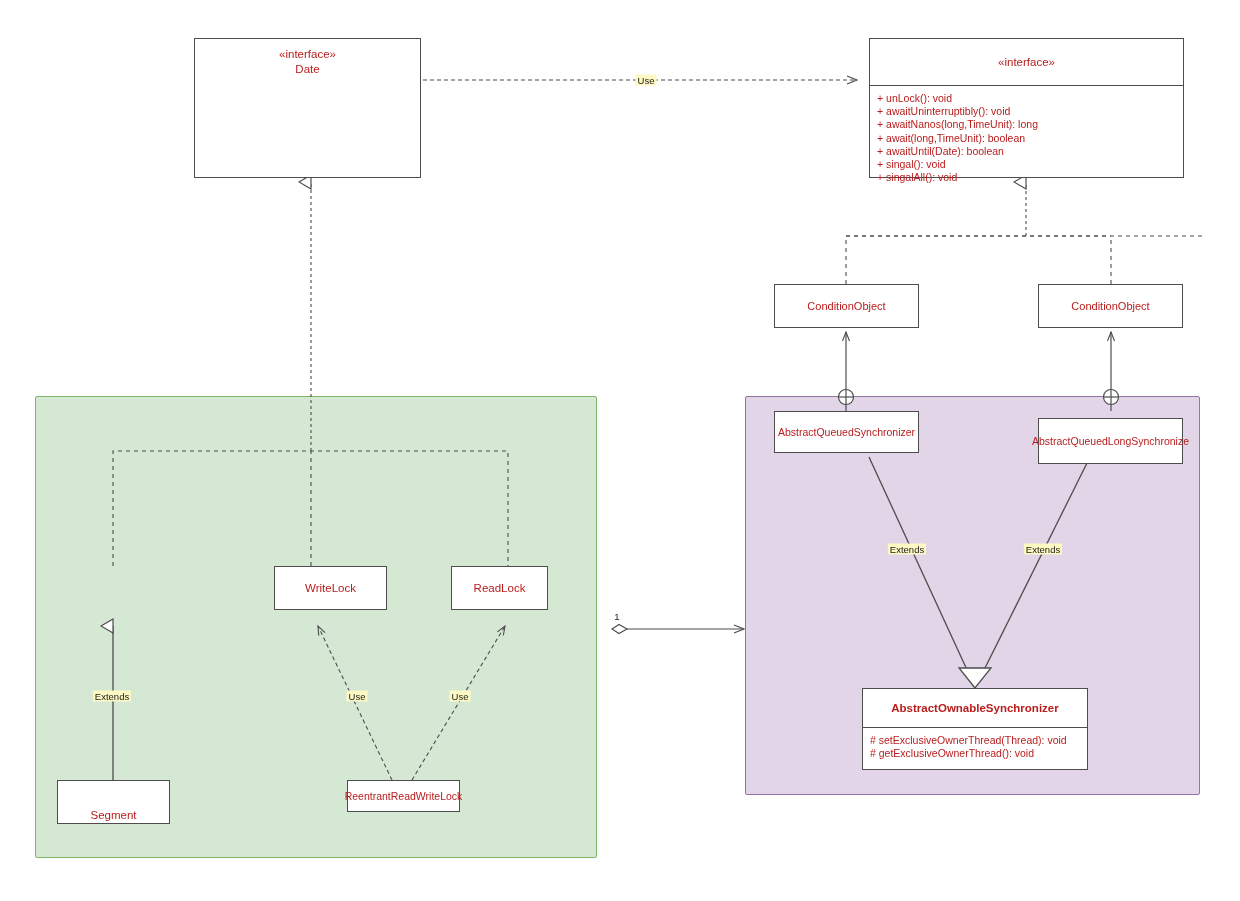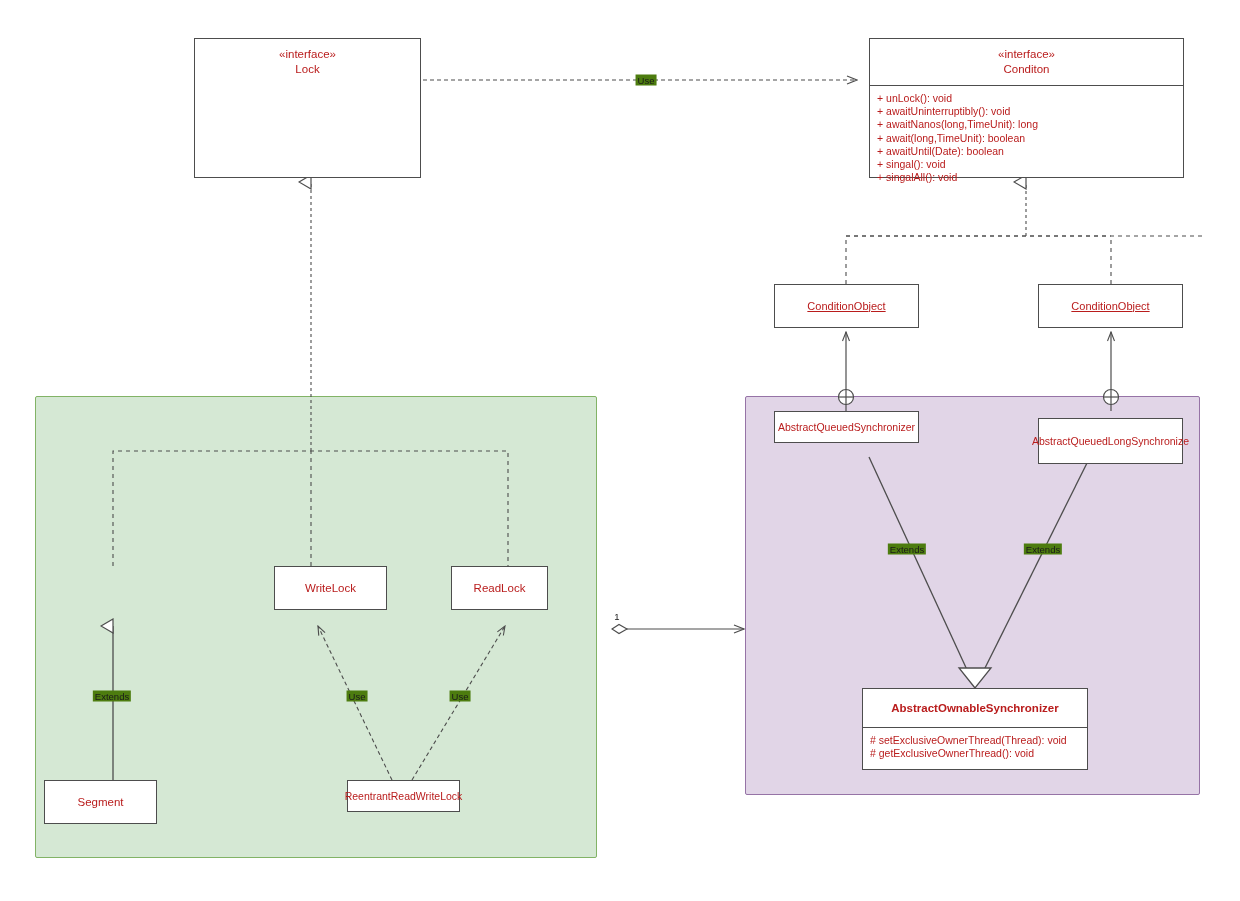--- a/index.html
+++ b/index.html
@@ -97,46 +97,46 @@
   }
   .node.simple .title { font-size: 11.5px; }
 
   
   #node-lock      { left: 194px;  top: 38px;  width: 227px; height: 140px; }
   #node-condition { left: 869px;  top: 38px;  width: 315px; height: 140px; }
 
   #node-condobj-1 { left: 774px;  top: 284px; width: 145px; height: 44px; }
   #node-condobj-2 { left: 1038px; top: 284px; width: 145px; height: 44px; }
 
-  #node-aqs       { left: 774px;  top: 411px; width: 145px; height: 32px; }
+  #node-aqs       { left: 774px;  top: 411px; width: 145px; height: 42px; }
   #node-aqls      { left: 1038px; top: 411px; width: 145px; height: 46px; margin-top: 7px; }
 
   #node-aos       { left: 862px;  top: 688px; width: 226px; height: 82px; }
   #node-aos .header {
     height: 38px;
     display: flex; align-items: center; justify-content: center;
     font-weight: bold;
     font-size: 11.5px;
   }
   #node-aos .members { font-size: 10.5px; }
 
   #node-reentrantlock { left: 57px;  top: 566px; width: 113px; height: 44px; }
   #node-writelock     { left: 274px; top: 566px; width: 113px; height: 44px; }
   #node-readlock      { left: 451px; top: 566px; width: 97px; height: 44px; }
-  #node-segment       { left: 44px;  top: 780px; width: 113px; height: 44px; }
+  #node-segment       { left: 57px;  top: 780px; width: 113px; height: 44px; align-items: flex-end; }
   #node-rrwl          { left: 347px; top: 780px; width: 113px; height: 32px; }
   #node-rrwl .title   { font-size: 10.5px; }
   #node-aqls .title   { font-size: 10.5px; }
   #node-aqs  .title   { font-size: 10.5px; }
-  #node-condobj-1 .title, #node-condobj-2 .title { font-size: 11px; text-decoration: underline; }
+  #node-condobj-1 .title, #node-condobj-2 .title { font-size: 11px; }
 
   
   .edge-label {
     position: absolute;
-    background: #4d7c0f;
+    background: #fef9c3;
     font-size: 9.5px;
     line-height: 11px;
     color: #1a1a1a;
     padding: 0 2px;
     white-space: nowrap;
     transform: translate(-50%, -50%);
   }
   .edge-label.nobg { background: transparent; }
 </style>
 </head>
@@ -209,28 +209,27 @@
     <line x1="392" y1="780" x2="318" y2="626" stroke="#4d4d4d" stroke-width="1.1" stroke-dasharray="4 3" marker-end="url(#open-arrow-sm)"></line>
     <line x1="412" y1="780" x2="505" y2="626" stroke="#4d4d4d" stroke-width="1.1" stroke-dasharray="4 3" marker-end="url(#open-arrow-sm)"></line>
 
      purple region (aggregation) --&gt;
     <line x1="612" y1="629" x2="744" y2="629" stroke="#4d4d4d" stroke-width="1.2" marker-start="url(#diamond-open)" marker-end="url(#open-arrow)"></line>
   </svg>
 
   <div class="node interface" id="node-lock">
     <div class="header">
       <div class="stereotype">«interface»</div>
-      <div class="title">Lock</div>
+      <div class="title">Date</div>
     </div>
   </div>
 
   <div class="node interface" id="node-condition">
     <div class="header">
       <div class="stereotype">«interface»</div>
-      <div class="title">Conditon</div>
     </div>
     <div class="members">
       <div>+ unLock():  void</div>
       <div>+ awaitUninterruptibly(): void</div>
       <div>+ awaitNanos(long,TimeUnit): long</div>
       <div>+ await(long,TimeUnit): boolean</div>
       <div>+ awaitUntil(Date): boolean</div>
       <div>+ singal(): void</div>
       <div>+ singalAll(): void</div>
     </div>

